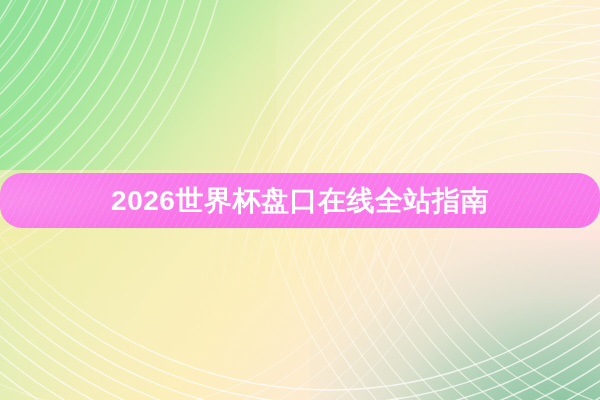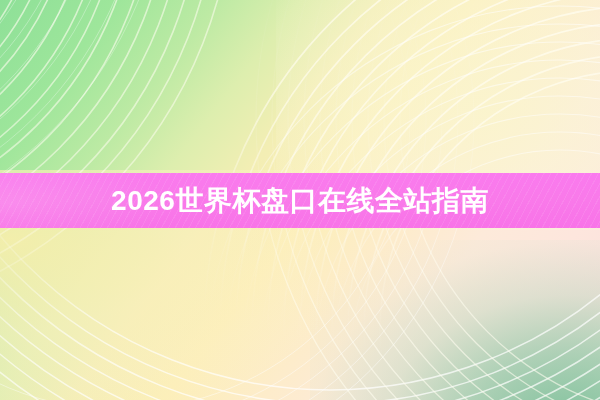--- a/index.html
+++ b/index.html
@@ -87,20 +87,21 @@
     width: 600px;
     height: 55px;
     background: linear-gradient(180deg,
       #fa7aee 0%,
       #f97aea 45%,
       #f873e8 100%);
     display: flex;
     align-items: center;
     justify-content: center;
     overflow: hidden;
+    border-radius: 22px;
   }
   .band-sheen {
     position: absolute;
     inset: 0;
     background:
       repeating-linear-gradient(118deg,
         rgba(255,255,255,0.085) 0px,
         rgba(255,255,255,0.085) 1px,
         rgba(255,255,255,0) 1px,
         rgba(255,255,255,0) 6px);

